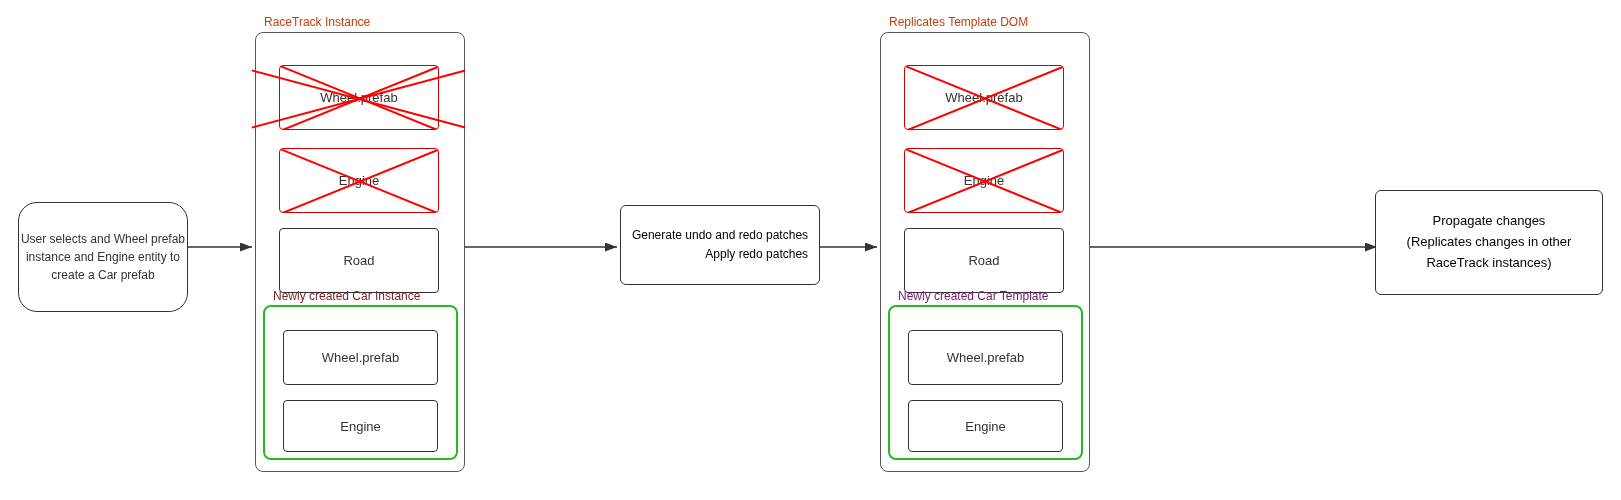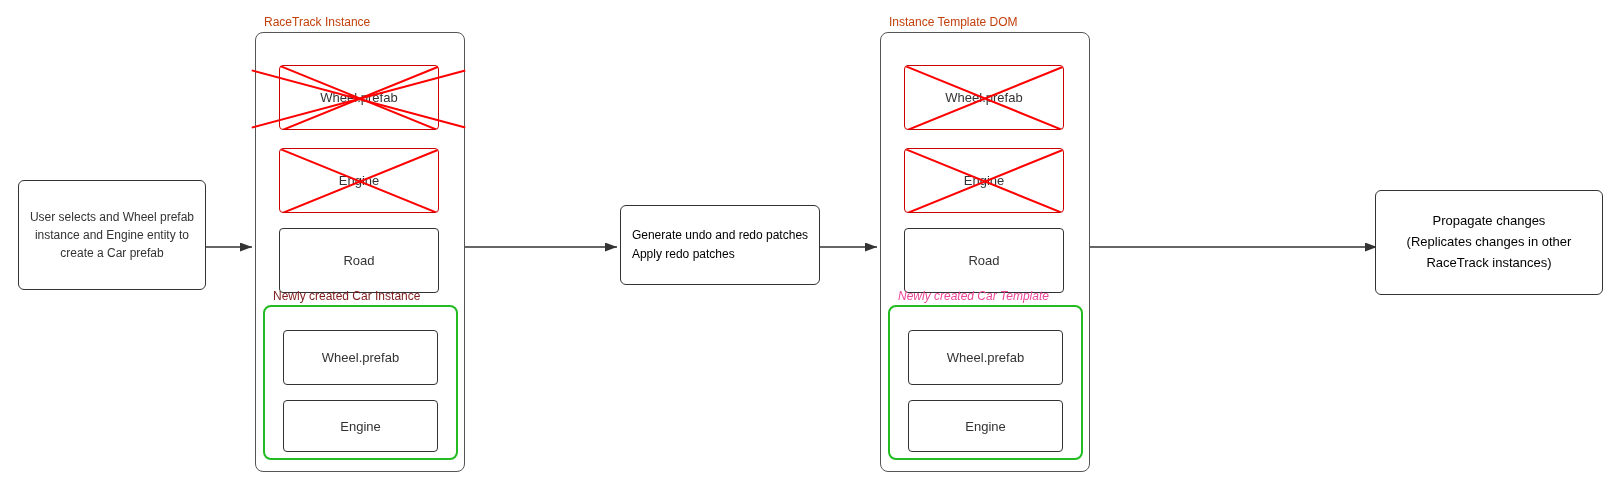--- a/index.html
+++ b/index.html
@@ -110,21 +110,21 @@
 
     <line x1="188" y1="247" x2="252" y2="247" stroke="#333" stroke-width="1.5" marker-end="url(#arrowhead)"></line>
 
     <line x1="465" y1="247" x2="617" y2="247" stroke="#333" stroke-width="1.5" marker-end="url(#arrowhead)"></line>
 
     <line x1="820" y1="247" x2="877" y2="247" stroke="#333" stroke-width="1.5" marker-end="url(#arrowhead)"></line>
 
     <line x1="1090" y1="247" x2="1377" y2="247" stroke="#333" stroke-width="1.5" marker-end="url(#arrowhead)"></line>
   </svg>
 
-  <div class="node" style="left:18px; top:180px; width:188px; height:110px;">
+  <div class="node" style="left:18px; top:202px; width:170px; height:110px;border-radius:19px;">
     <span style="font-size:12px; color:#333; text-align:center; line-height:1.5;">User selects and Wheel prefab
 instance and Engine entity to
 create a Car prefab</span>
   </div>
 
   <div class="outer-box" style="left:255px; top:32px; width:210px; height:440px;">
     <span class="outer-box-label">RaceTrack Instance</span>
   </div>
 
   <div class="item-box crossed" style="left:279px; top:65px; width:160px; height:65px; border:1.5px solid #cc0000;">
@@ -153,27 +153,27 @@
 
   <div class="item-box" style="left:283px; top:330px; width:155px; height:55px;">
     <span>Wheel.prefab</span>
   </div>
 
   <div class="item-box" style="left:283px; top:400px; width:155px; height:52px;">
     <span>Engine</span>
   </div>
 
   <div class="node" style="left:620px; top:205px; width:200px; height:80px;">
-    <span style="font-size:12px; text-align:left; line-height:1.6;">
+    <span style="font-size:12px; text-align:right; line-height:1.6;">
       Generate undo and redo patches<br>Apply redo patches
     </span>
   </div>
 
   <div class="outer-box" style="left:880px; top:32px; width:210px; height:440px;">
-    <span class="outer-box-label">Instance Template DOM</span>
+    <span class="outer-box-label">Replicates Template DOM</span>
   </div>
 
   <div class="item-box" style="left:904px; top:65px; width:160px; height:65px; border:1.5px solid #cc0000; overflow:hidden;">
     <span>Wheel.prefab</span>
     <svg style="position:absolute;top:0;left:0;width:100%;height:100%;pointer-events:none;">
       <line x1="0" y1="0" x2="160" y2="65" stroke="red" stroke-width="2"></line>
       <line x1="160" y1="0" x2="0" y2="65" stroke="red" stroke-width="2"></line>
     </svg>
   </div>
 
@@ -183,21 +183,21 @@
       <line x1="0" y1="0" x2="160" y2="65" stroke="red" stroke-width="2"></line>
       <line x1="160" y1="0" x2="0" y2="65" stroke="red" stroke-width="2"></line>
     </svg>
   </div>
 
   <div class="item-box" style="left:904px; top:228px; width:160px; height:65px;">
     <span>Road</span>
   </div>
 
   <div class="outer-box green" style="left:888px; top:305px; width:195px; height:155px;">
-    <span class="outer-box-label" style="color:#ec4899;font-style:italic;">Newly created Car Template</span>
+    <span class="outer-box-label" style="color:#701a75;">Newly created Car Template</span>
   </div>
 
   <div class="item-box" style="left:908px; top:330px; width:155px; height:55px;">
     <span>Wheel.prefab</span>
   </div>
 
   <div class="item-box" style="left:908px; top:400px; width:155px; height:52px;">
     <span>Engine</span>
   </div>
 

